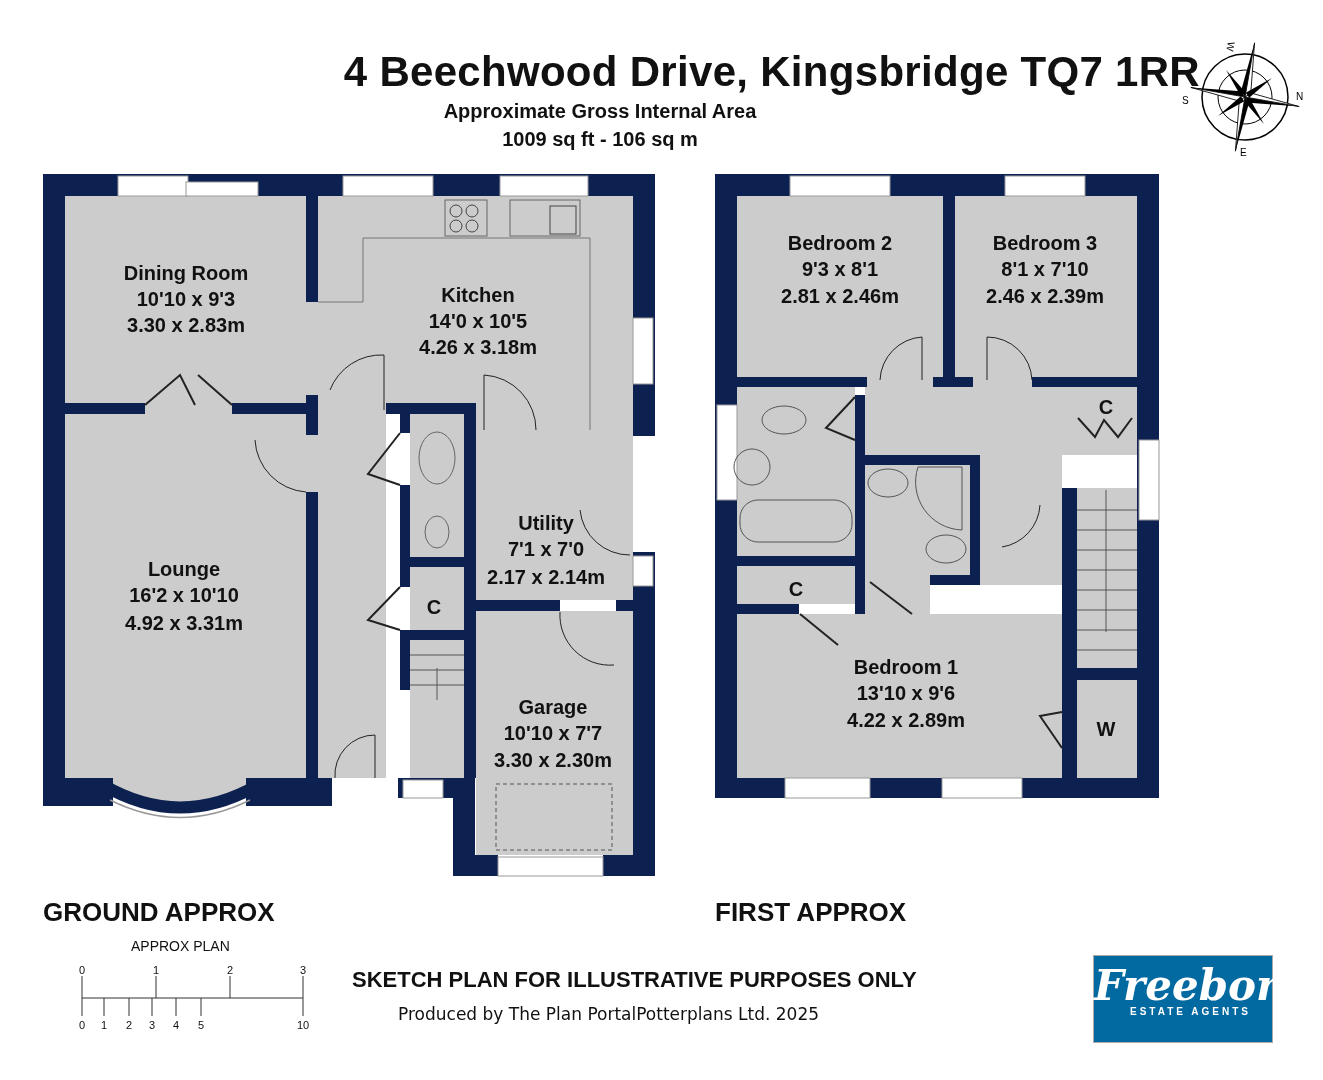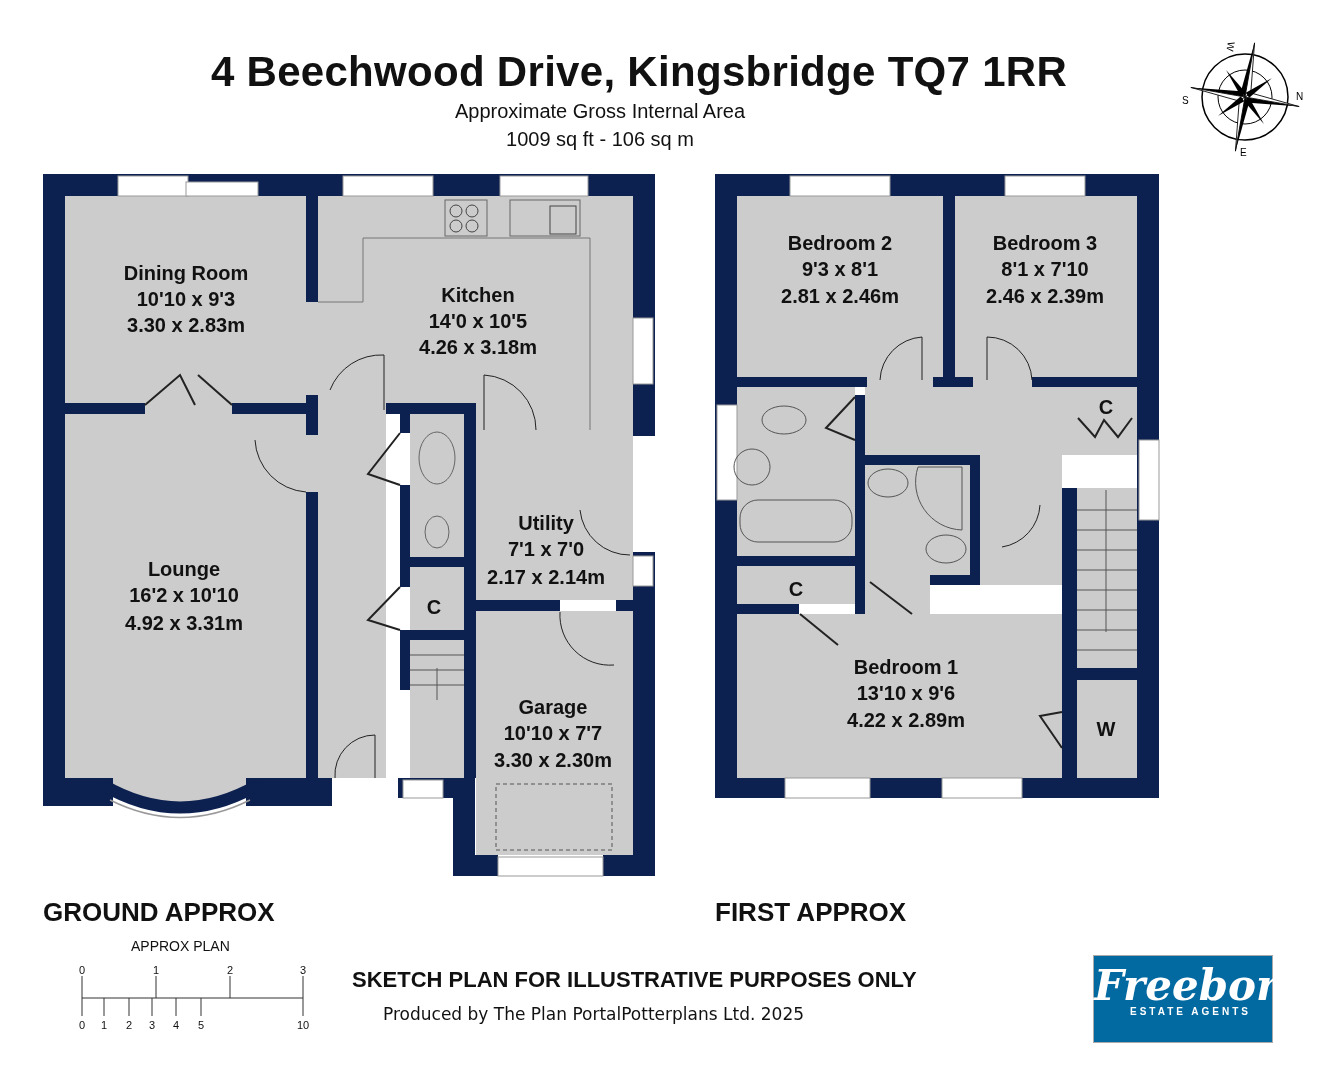--- a/index.html
+++ b/index.html
@@ -1,22 +1,22 @@
 <!DOCTYPE html>
 <html><head>
 <meta charset="utf-8">
 <style>
   html,body{margin:0;padding:0;background:#fff;}
   body{width:1323px;height:1080px;position:relative;overflow:hidden;font-family:"Liberation Sans",sans-serif;color:#111;}
   .abs{position:absolute;}
-  .title{left:0;width:1200px;top:48px;text-align:center;font-size:42px;font-weight:bold;letter-spacing:0.3px;margin-left:39px;}
-  .sub{left:0;width:1200px;text-align:center;font-size:20px;font-weight:normal;}
+  .title{left:0;width:1200px;top:48px;text-align:right;font-size:42px;font-weight:bold;letter-spacing:0.3px;}
+  .sub{left:0;width:1200px;text-align:center;font-size:20px;font-weight:bold;}
   .floor-label{font-size:26px;font-weight:bold;}
   .disclaimer{font-size:22px;font-weight:bold;}
-  .produced{font-size:17px;font-family:"DejaVu Sans",sans-serif;}
+  .produced{font-size:17px;font-family:"DejaVu Sans",sans-serif;margin-left:15px;}
   .scale-title{font-size:14px;}
   svg text{font-family:"Liberation Sans",sans-serif;}
   .logo{left:1093px;top:955px;width:178px;height:86px;background:#0369a1;border:1px solid #aaa;color:#fff;text-align:center;font-weight:bold;}
   .logo .name{font-family:"DejaVu Serif",serif;font-style:italic;font-size:42px;line-height:52px;margin-top:4px;}
   .logo .tag{font-size:10px;letter-spacing:3px;margin-top:-6px;margin-left:15px;}
 </style>
 </head>
 <body>
 
 <div class="abs title">4 Beechwood Drive, Kingsbridge TQ7 1RR</div>

